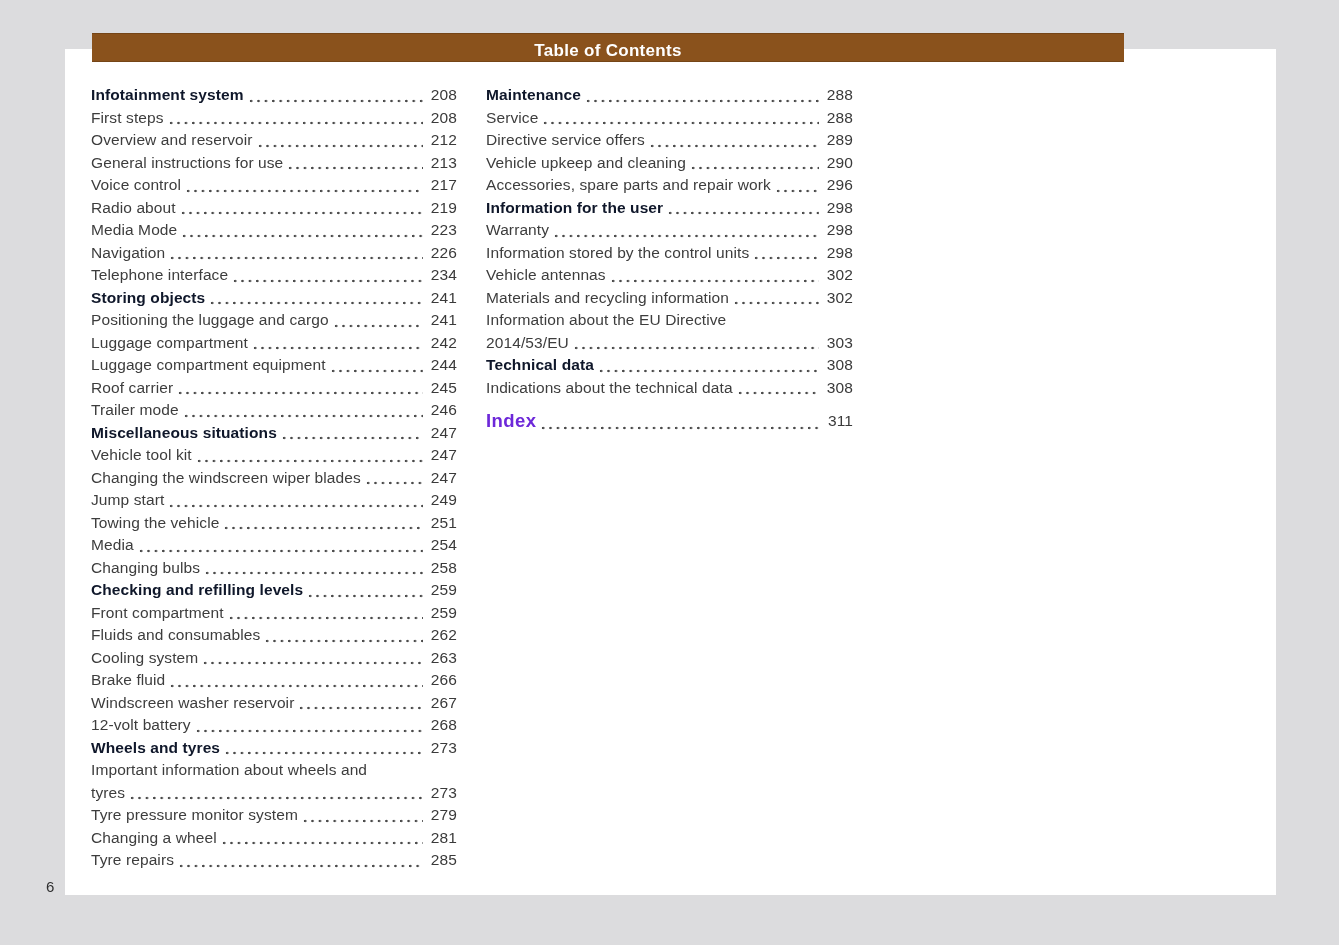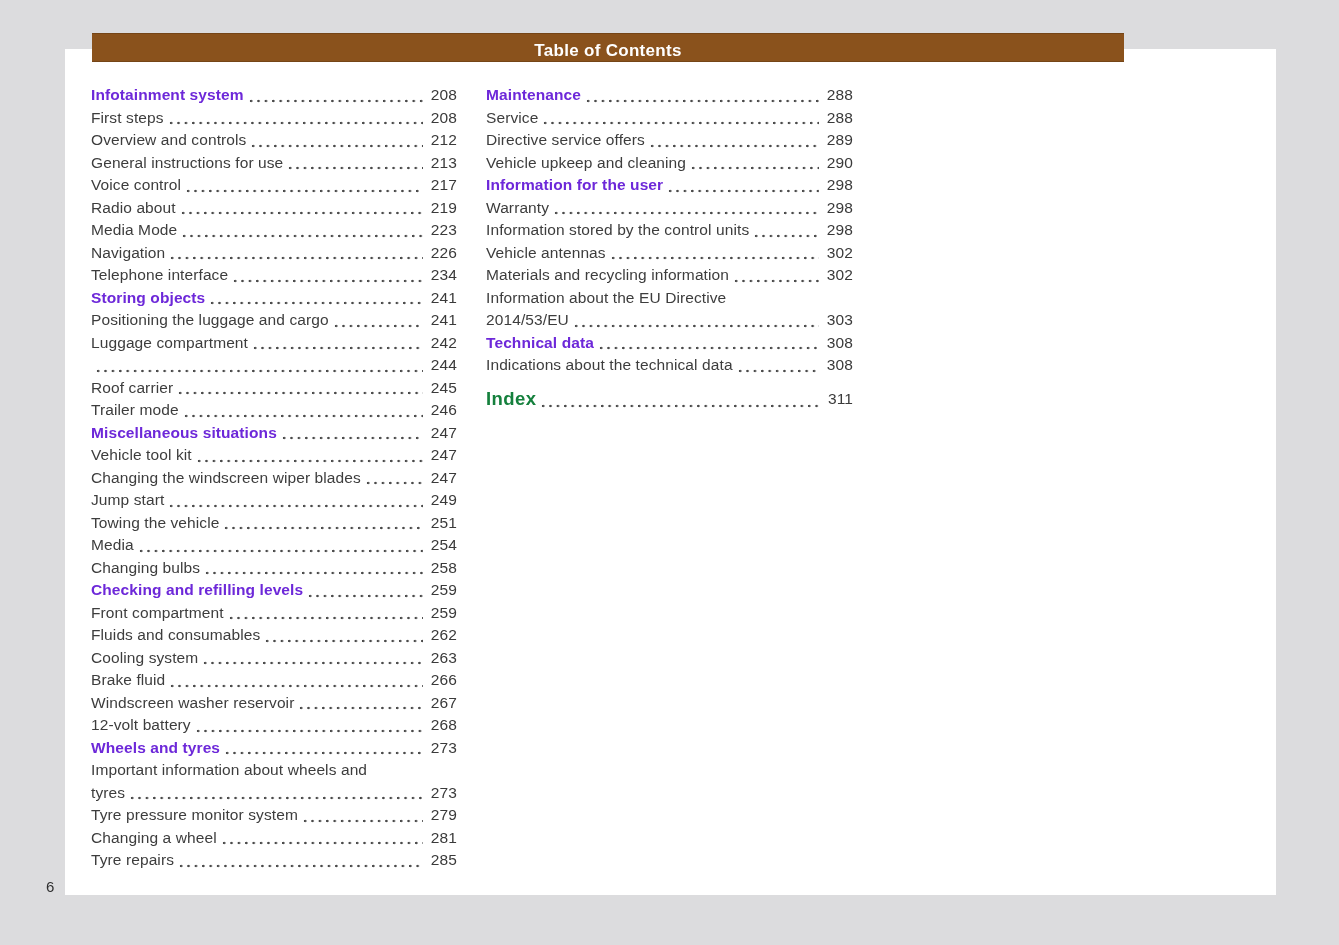--- a/index.html
+++ b/index.html
@@ -49,21 +49,21 @@
   .col-left  { width: 366px; }
   .col-right { width: 367px; margin-left: 29px; }
   .entry {
     font-size: 15.5px;
     line-height: 22.5px;
     color: #3d3d3d;
     letter-spacing: 0.1px;
   }
   .entry .row { display: flex; align-items: flex-end; }
   .entry .lab { white-space: nowrap; }
-  .entry.bold .lab { font-weight: bold; color: #6d28d9; }
+  .entry.bold .lab { font-weight: bold; color: #0f172a; }
   .entry .wrapline { white-space: nowrap; }
   .entry .dots {
     flex: 1 1 auto;
     min-width: 10px;
     position: relative;
     align-self: stretch;
   }
   .entry .dots::after {
     content: "";
     position: absolute;
@@ -114,21 +114,21 @@
           </div>
           <div class="entry">
             <div class="row">
               <span class="lab">First steps</span>
               <span class="dots"></span>
               <span class="pg">208</span>
             </div>
           </div>
           <div class="entry">
             <div class="row">
-              <span class="lab">Overview and controls</span>
+              <span class="lab">Overview and reservoir</span>
               <span class="dots"></span>
               <span class="pg">212</span>
             </div>
           </div>
           <div class="entry">
             <div class="row">
               <span class="lab">General instructions for use</span>
               <span class="dots"></span>
               <span class="pg">213</span>
             </div>
@@ -184,20 +184,21 @@
           </div>
           <div class="entry">
             <div class="row">
               <span class="lab">Luggage compartment</span>
               <span class="dots"></span>
               <span class="pg">242</span>
             </div>
           </div>
           <div class="entry">
             <div class="row">
+              <span class="lab">Luggage compartment equipment</span>
               <span class="dots"></span>
               <span class="pg">244</span>
             </div>
           </div>
           <div class="entry">
             <div class="row">
               <span class="lab">Roof carrier</span>
               <span class="dots"></span>
               <span class="pg">245</span>
             </div>
@@ -366,20 +367,27 @@
               <span class="pg">289</span>
             </div>
           </div>
           <div class="entry">
             <div class="row">
               <span class="lab">Vehicle upkeep and cleaning</span>
               <span class="dots"></span>
               <span class="pg">290</span>
             </div>
           </div>
+          <div class="entry">
+            <div class="row">
+              <span class="lab">Accessories, spare parts and repair work</span>
+              <span class="dots"></span>
+              <span class="pg">296</span>
+            </div>
+          </div>
           <div class="entry bold">
             <div class="row">
               <span class="lab">Information for the user</span>
               <span class="dots"></span>
               <span class="pg">298</span>
             </div>
           </div>
           <div class="entry">
             <div class="row">
               <span class="lab">Warranty</span>
@@ -425,21 +433,21 @@
           </div>
           <div class="entry">
             <div class="row">
               <span class="lab">Indications about the technical data</span>
               <span class="dots"></span>
               <span class="pg">308</span>
             </div>
           </div>
           <div class="entry bold index">
             <div class="row">
-              <span class="lab" style="color: #15803d;">Index</span>
+              <span class="lab" style="color: #6d28d9;">Index</span>
               <span class="dots"></span>
               <span class="pg">311</span>
             </div>
           </div>
         </div>
     </div>
   </div>
 
   <div class="header-bar" style="background: rgb(138, 82, 28);">
     <span class="header-title" style="color: rgb(255, 255, 255);">Table of Contents</span>

